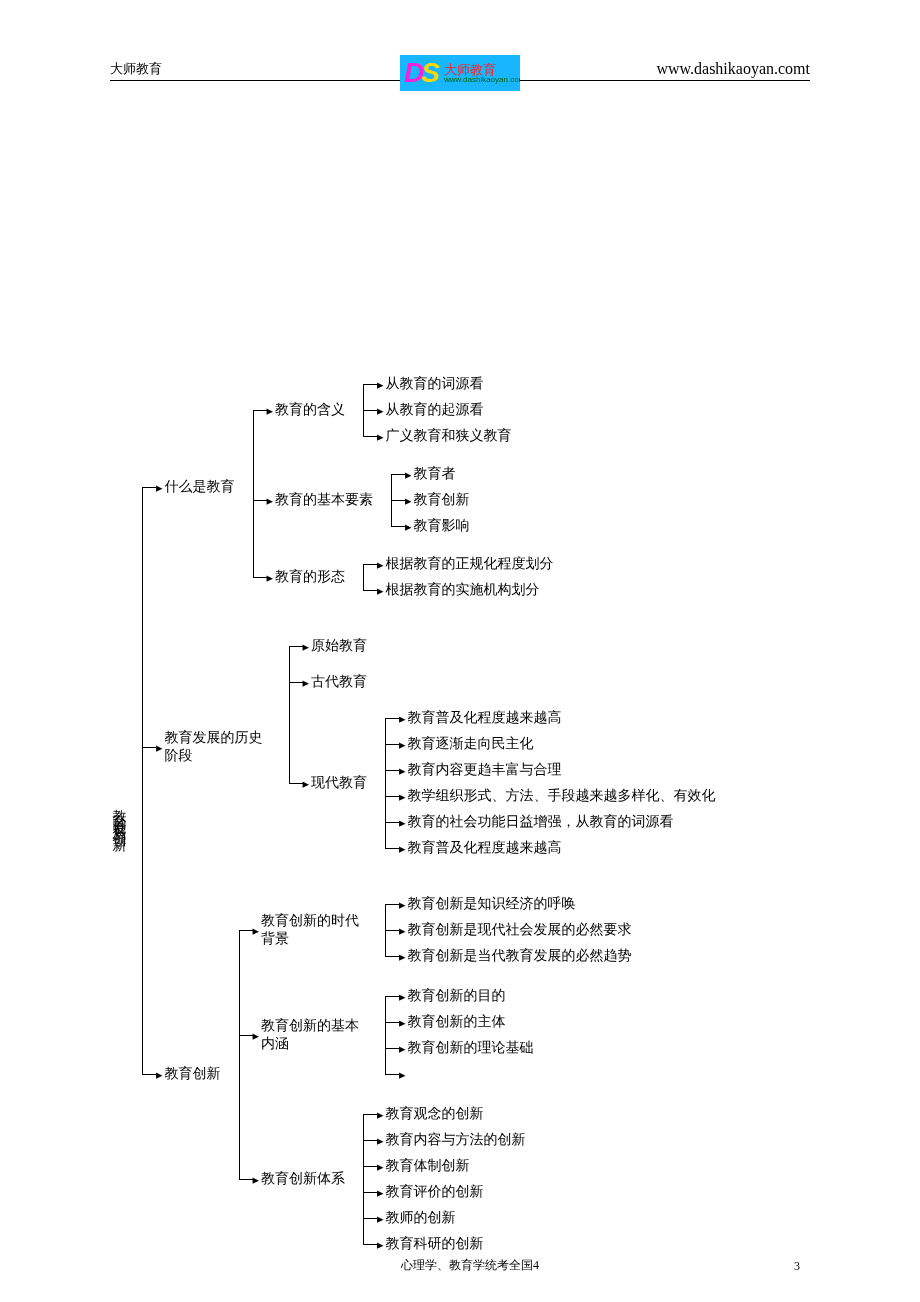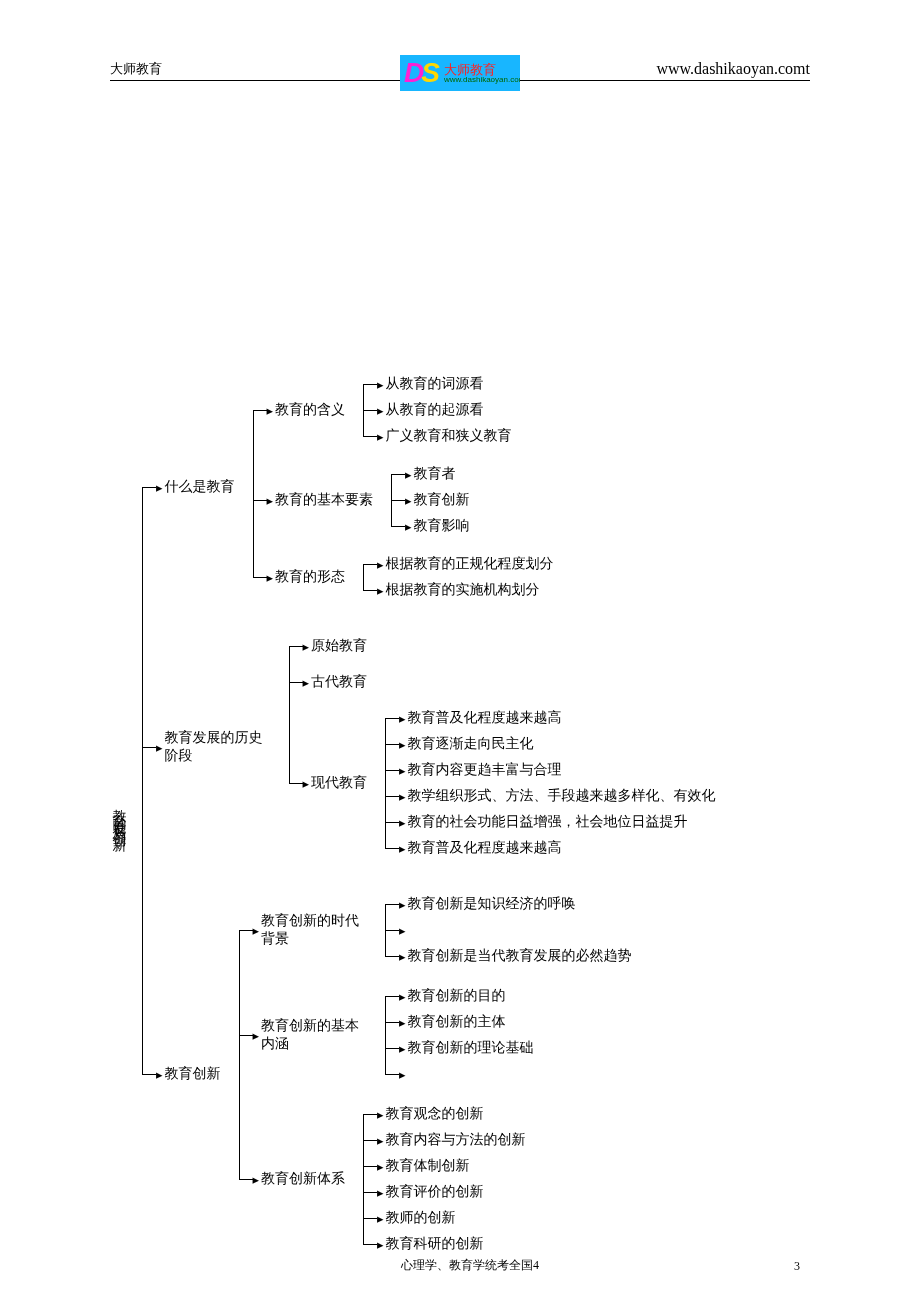--- a/index.html
+++ b/index.html
@@ -319,21 +319,21 @@
                       </li>
                     <li>
                         <div class="node">
                           <span class="arrow">▸</span>
                           <span class="node-label">教学组织形式、方法、手段越来越多样化、有效化</span>
                         </div>
                       </li>
                     <li>
                         <div class="node">
                           <span class="arrow">▸</span>
-                          <span class="node-label">教育的社会功能日益增强，社会地位日益提升</span>
+                          <span class="node-label">教育的社会功能日益增强，从教育的词源看</span>
                         </div>
                       </li>
                     <li>
                         <div class="node">
                           <span class="arrow">▸</span>
                           <span class="node-label">教育普及化程度越来越高</span>
                         </div>
                       </li>
                   </ul>
                 </div>
@@ -354,20 +354,21 @@
                   <ul class="branch">
                     <li>
                         <div class="node">
                           <span class="arrow">▸</span>
                           <span class="node-label">教育创新是知识经济的呼唤</span>
                         </div>
                       </li>
                     <li>
                         <div class="node">
                           <span class="arrow">▸</span>
+                          <span class="node-label">教育创新是现代社会发展的必然要求</span>
                         </div>
                       </li>
                     <li>
                         <div class="node">
                           <span class="arrow">▸</span>
                           <span class="node-label">教育创新是当代教育发展的必然趋势</span>
                         </div>
                       </li>
                   </ul>
                 </div>

